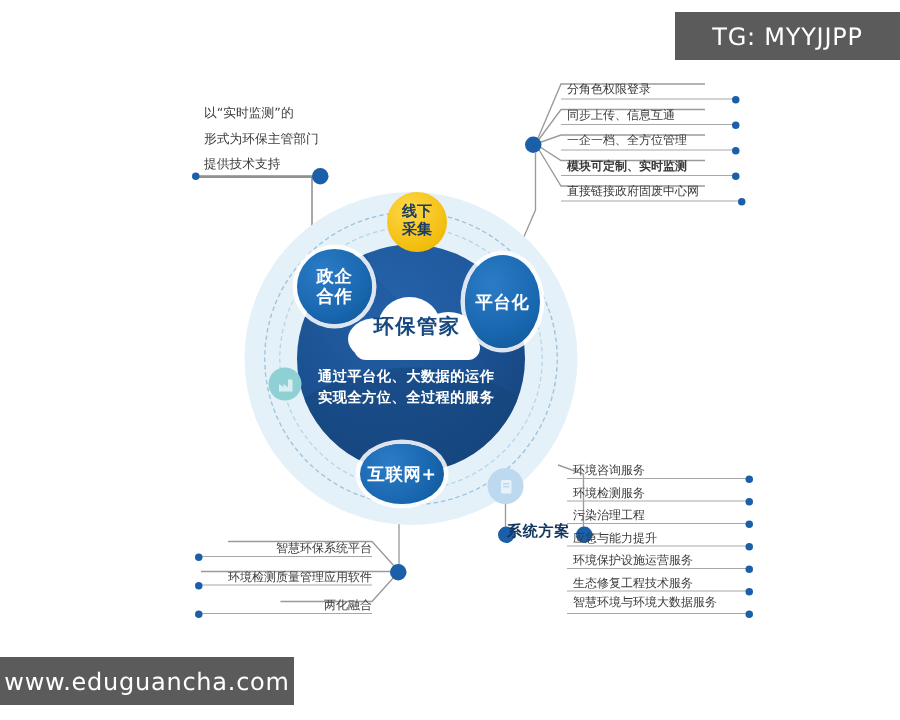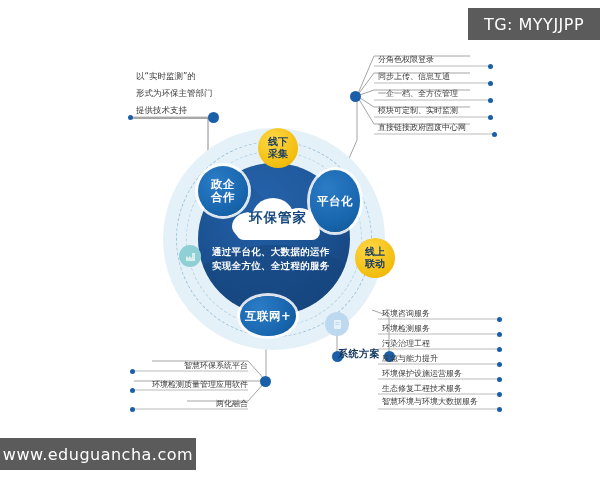--- a/index.html
+++ b/index.html
@@ -13,21 +13,21 @@
   .stage{position:absolute;left:0;top:0;width:600px;height:480px;}
 
   
   .wm{
     position:absolute;
     background:#5b5b5b;
     color:#ffffff;
     display:flex;align-items:center;justify-content:center;
     letter-spacing:.5px;
   }
-  .wm-tag{right:0;top:8px;width:132px;height:32px;font-size:16px;}
+  .wm-tag{right:0;top:8px;width:150px;height:32px;font-size:16px;}
   .wm-site{left:0;bottom:10px;width:196px;height:32px;font-size:16px;}
 
   
   .ring-outer{
     position:absolute;left:163px;top:128px;width:222px;height:222px;
     border-radius:50%;
     background:#e5f1f8;
   }
   .ring-dash{
     position:absolute;left:176px;top:141px;width:196px;height:196px;
@@ -229,25 +229,20 @@
   </div>
   <div class="node node-net">
     <span>互联网+</span>
   </div>
 
   <div class="badge badge-offline">
     <span>
       <span>线下</span><br><span>采集</span>
     </span>
   </div>
-  <div class="badge badge-online">
-    <span>
-      <span>线上</span><br><span>联动</span>
-    </span>
-  </div>
 
   <div class="sat sat-left">
     <svg width="13" height="13" viewBox="0 0 13 13">
         <path d="M2,11 L2,6 L5,8 L5,6 L8,8 L8,3 L11,3 L11,11 Z" fill="#ffffff"></path>
       </svg>
   </div>
   <div class="sat sat-br">
     <svg width="13" height="13" viewBox="0 0 13 13">
         <rect x="3" y="2" width="7" height="9" rx="1" fill="#ffffff"></rect>
         <rect x="4.5" y="4" width="4" height="1" fill="#bcd9ef"></rect>
@@ -282,21 +277,21 @@
 
   <div class="txt txt-left-top">
     <div>以“实时监测”的</div>
     <div>形式为环保主管部门</div>
     <div>提供技术支持</div>
   </div>
 
   <div class="list-item" style="left:378px;top:54px;">分角色权限登录</div>
   <div class="list-item" style="left:378px;top:71px;">同步上传、信息互通</div>
   <div class="list-item" style="left:378px;top:88px;">一企一档、全方位管理</div>
-  <div class="list-item" style="left:378px;top:105px;">模块可定制、实时监测</div>
+  <div class="list-item" style="left:378px;top:105px;font-weight:bold;">模块可定制、实时监测</div>
   <div class="list-item" style="left:378px;top:122px;">直接链接政府固废中心网</div>
 
   <div class="sys-label">系统方案</div>
   <div class="list-item" style="left:382px;top:308px;">环境咨询服务</div>
   <div class="list-item" style="left:382px;top:323px;">环境检测服务</div>
   <div class="list-item" style="left:382px;top:338px;">污染治理工程</div>
   <div class="list-item" style="left:382px;top:353px;">应急与能力提升</div>
   <div class="list-item" style="left:382px;top:368px;">环境保护设施运营服务</div>
   <div class="list-item" style="left:382px;top:383px;">生态修复工程技术服务</div>
   <div class="list-item" style="left:382px;top:396px;">智慧环境与环境大数据服务</div>

